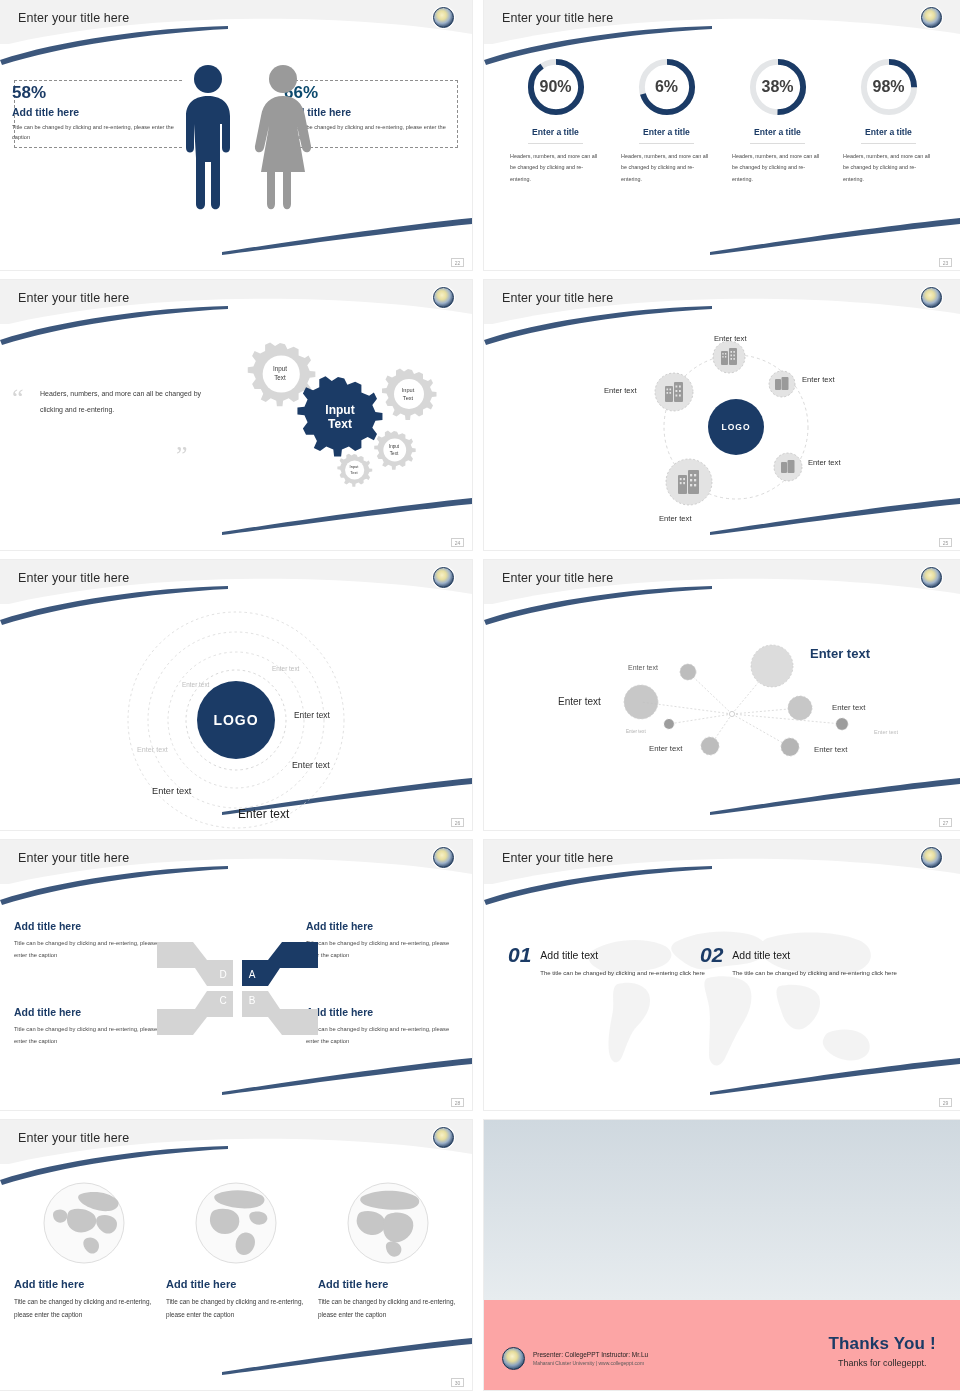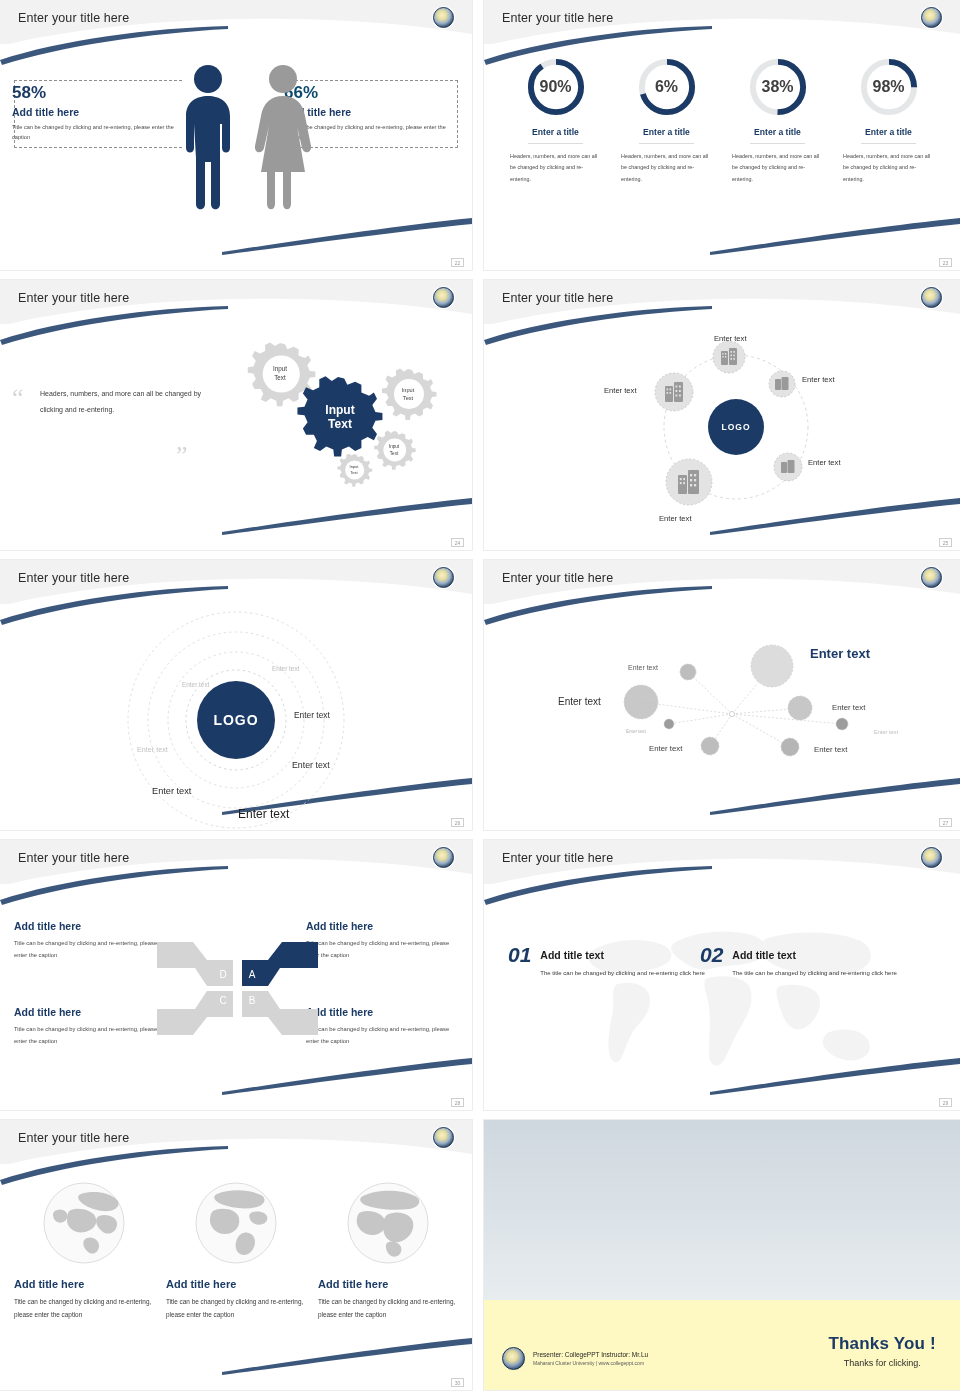--- a/index.html
+++ b/index.html
@@ -114,32 +114,32 @@
   .s7-tr { right: 14px; top: 36px; }
   .s7-bl { left: 14px; top: 122px; }
   .s7-br { right: 14px; top: 122px; }
 
   
   .s8-map { position: absolute; left: 50%; top: 50%; transform: translate(-50%,-46%); opacity: .10; }
   .s8-item { position: absolute; top: 60px; display: flex; gap: 9px; }
   .s8-one { left: 24px; }
   .s8-two { left: 216px; }
   .s8-num { font-size: 21px; font-weight: bold; font-style: italic; color: #1b3b66; line-height: 1; }
-  .s8-h { font-size: 10.5px; font-weight: bold; color: #1b1b1b; margin-top: 5px; }
+  .s8-h { font-size: 10.5px; font-weight: normal; color: #1b1b1b; margin-top: 5px; }
   .s8-p { font-size: 6px; color: #3a3a3a; line-height: 2.1; margin-top: 6px; }
 
   
   .s9-row { position: absolute; top: 16px; left: 0; right: 0; display: flex; justify-content: space-around; padding: 0 8px; }
   .s9-item { width: 140px; }
   .s9-globe { margin: 0 auto 12px; display: block; }
   .s9-h { font-size: 11px; font-weight: bold; color: #1b3b66; }
   .s9-p { font-size: 6.4px; color: #3a3a3a; line-height: 2.05; margin-top: 5px; }
 
   
-  .s10 { position: absolute; inset: 0; background: #fef9c3; overflow: hidden; }
+  .s10 { position: absolute; inset: 0; background: #fca5a5; overflow: hidden; }
   .photo { position: absolute; left: 0; top: 0; width: 100%; height: 180px; overflow: hidden; }
   .photo-sky { position: absolute; inset: 0; background: linear-gradient(#cfd8df, #e7ecef); }
   .s10-foot { position: absolute; left: 18px; bottom: 20px; display: flex; align-items: center; gap: 8px; }
   .s10-emblem {
     width: 23px; height: 23px; border-radius: 50%;
     background: radial-gradient(circle at 44% 40%, #f8f2cd 0%, #e6dc9b 28%, #8fa6c0 52%, #2e4a6b 78%, #16304d 100%);
     border: 1.6px solid #16304d;
   }
   .s10-l1 { font-size: 6.5px; color: #1f1f1f; }
   .s10-l2 { font-size: 5px; color: #5a5a5a; margin-top: 2px; }
@@ -735,18 +735,18 @@
       </div>
       <div class="s10-foot">
         <div class="s10-emblem"></div>
         <div>
           <div class="s10-l1">Presenter: CollegePPT   Instructor: Mr.Lu</div>
           <div class="s10-l2">Maharani Cluster University | www.collegeppt.com</div>
         </div>
       </div>
       <div class="s10-thanks">
         <div class="s10-big">Thanks You !</div>
-        <div class="s10-sub">Thanks for clicking.</div>
+        <div class="s10-sub">Thanks for collegeppt.</div>
       </div>
     </div>
   </div>
 
 </div>
 
 </body></html>

